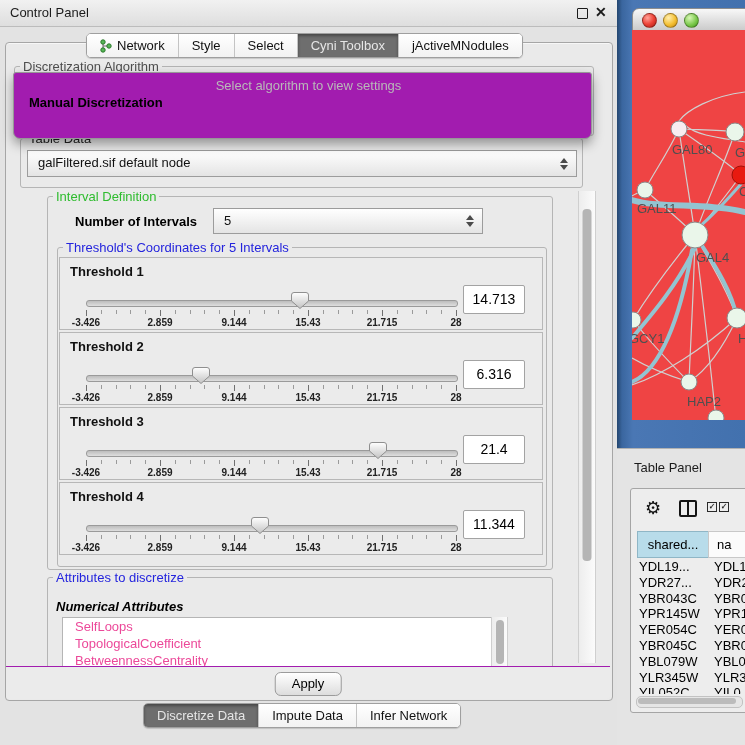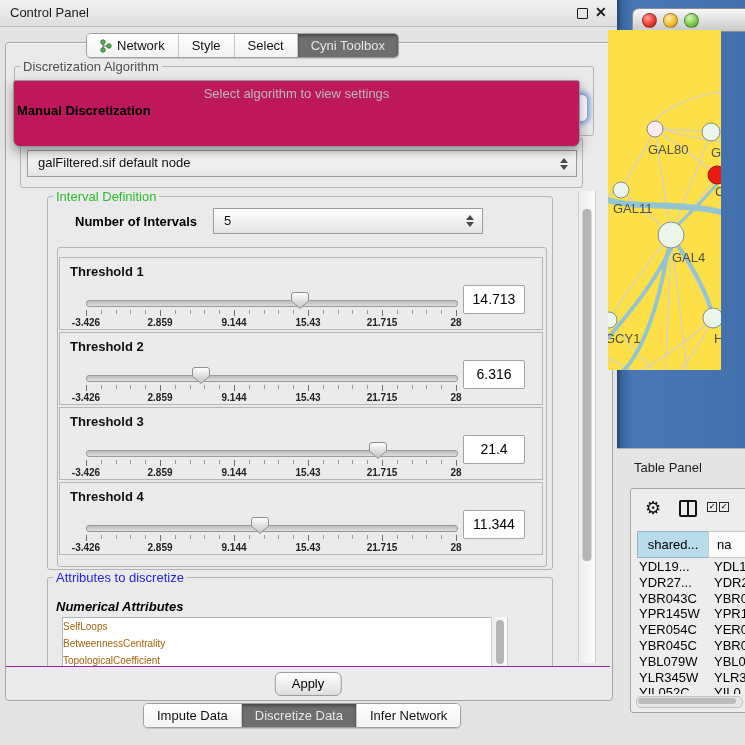--- a/index.html
+++ b/index.html
@@ -32,23 +32,23 @@
   
   .combo{position:absolute;background:linear-gradient(#ffffff,#e4e4e4);border:1px solid #9c9c9c;
          border-radius:0;font-size:13px;}
   .combo .ctext{position:absolute;left:10px;top:0;line-height:24px;color:#111;white-space:nowrap;}
   .spinner{position:absolute;right:8px;top:50%;transform:translateY(-50%);width:8px;}
   .spinner .u{width:0;height:0;border-left:4px solid transparent;border-right:4px solid transparent;
               border-bottom:5px solid #4a4a4a;margin-bottom:2px;}
   .spinner .d{width:0;height:0;border-left:4px solid transparent;border-right:4px solid transparent;
               border-top:5px solid #4a4a4a;}
   
-  .popup{position:absolute;left:13px;top:80px;width:565px;height:65px;background:#be185d;
+  .popup{position:absolute;left:13px;top:72px;width:565px;height:65px;background:#a21caf;
          border:1px solid #979797;border-radius:3px 3px 7px 7px;z-index:6;
-         box-shadow:0 5px 12px rgba(0,0,0,.38);}
+         box-shadow:0 5px 12px rgba(0,0,0,.38);padding-left:12px;}
   .popup .ph{text-align:center;color:#b9b9b9;font-size:13px;margin-top:5px;}
   .popup .opt{font-size:13px;padding-left:3px;line-height:19px;color:#000;}
   .popup .opt.b{font-weight:bold;}
   
   .focus-combo{position:absolute;left:29px;top:94px;width:557px;height:26px;background:#fff;
          border:1px solid #87aed6;border-radius:6px;z-index:2;
          box-shadow:0 0 5px 2px rgba(100,155,220,.85);}
   
   #thresholds{position:absolute;left:59px;top:257px;width:484px;height:300px;}
   .threshold{position:absolute;left:0;width:482px;height:71px;background:#ebebeb;border:1px solid #b7b7b7;}
@@ -57,39 +57,39 @@
          border-radius:3px;background:linear-gradient(#bdbdbd,#dedede);}
   .thumb{position:absolute;top:33px;z-index:2;}
   .tick{position:absolute;top:52px;width:1px;height:4px;background:#9a9a9a;}
   .tick.major{height:6px;background:#707070;}
   .scale-lbl{position:absolute;top:59px;width:56px;text-align:center;font-size:10px;font-weight:bold;color:#222;}
   .valuebox{position:absolute;left:403px;top:27px;width:60px;height:27px;background:#fff;
             border:1px solid #a3a3a3;border-radius:2px;font-size:14px;text-align:center;line-height:27px;color:#000;}
   
   .attr-list{position:absolute;left:62px;top:617px;width:444px;height:51px;background:#fff;
              border:1px solid #b5b5b5;overflow:hidden;}
-  .attr-list .li{font-size:10px;line-height:17px;padding-left:0;color:#a16207;white-space:nowrap;}
+  .attr-list .li{font-size:13px;line-height:17px;padding-left:12px;color:#ec4899;white-space:nowrap;}
   .vscroll{position:absolute;background:linear-gradient(to right,#ededed,#fbfbfb);
            border-left:1px solid #cfcfcf;border-right:1px solid #cfcfcf;}
   .vthumb{position:absolute;left:50%;transform:translateX(-50%);width:8px;border-radius:4px;background:#b5b5b5;}
   .apply-bar{position:absolute;left:6px;top:666px;width:604px;height:32px;background:#ebebeb;
              border-top:1px solid #a21caf;border-radius:0 0 4px 4px;z-index:3;}
   .mac-btn{position:absolute;left:50%;transform:translateX(-50%);top:5px;height:22px;padding:0 16px;
            background:linear-gradient(#ffffff,#dddddd);border:1px solid #9b9b9b;border-radius:6px;
            font-size:13px;line-height:22px;color:#000;}
   
   .blue-frame{position:absolute;left:617px;top:0;width:128px;height:448px;
       background:linear-gradient(to right,#24466f 0px,#3a669f 5px,#4a77b4 16px,#4271ae 100%);}
   .net-titlebar{position:absolute;left:632px;top:8px;width:113px;height:22px;
       background:linear-gradient(#f8f8f8,#c9c9c9);border:1px solid #8d8d8d;border-radius:7px 0 0 0;}
   .light{position:absolute;top:4px;width:13px;height:13px;border-radius:50%;border:1px solid rgba(0,0,0,.3);}
   .light.red{left:9px;background:radial-gradient(circle at 35% 30%,#ffa39a,#ee4438 50%,#a81a10);}
   .light.yellow{left:30px;background:radial-gradient(circle at 35% 30%,#ffeeb0,#f4c033 55%,#c4860c);}
   .light.green{left:51px;background:radial-gradient(circle at 35% 30%,#d8f6b6,#7ecb4f 55%,#3f9416);}
-  .net-canvas{position:absolute;left:608px;top:30px;width:113px;height:340px;background:#fde047;overflow:hidden;}
+  .net-canvas{position:absolute;left:632px;top:30px;width:113px;height:390px;background:#ef4444;overflow:hidden;}
   .tp-bg{position:absolute;left:617px;top:448px;width:128px;height:297px;background:#e4e4e4;border-top:1px solid #b2b2b2;}
   .tp-title{position:absolute;left:17px;top:11px;font-size:13px;color:#1c1c1c;}
   .tp-panel{position:absolute;left:13px;top:39px;width:132px;height:223px;background:#ededed;
             border:1px solid #a5a5a5;border-radius:3px;overflow:hidden;}
   .gear{position:absolute;left:14px;top:8px;font-size:18px;color:#141414;}
   .split-ic{position:absolute;left:48px;top:11px;width:14px;height:13px;border:2px solid #141414;border-radius:2px;}
   .split-ic div{position:absolute;left:50%;top:0;width:2px;height:100%;background:#141414;transform:translateX(-50%);}
   .chk{position:absolute;top:13px;width:8px;height:8px;border:1.5px solid #2a2a2a;font-size:8px;line-height:8px;
        text-align:center;color:#2a2a2a;font-weight:bold;}
   .hdr{position:absolute;top:42px;height:25px;font-size:13px;text-align:center;line-height:25px;color:#000;}
@@ -138,20 +138,23 @@
     </div>
     <div class="s">
         <span>Style</span>
       </div>
     <div class="s">
         <span>Select</span>
       </div>
     <div class="s sel">
         <span>Cyni Toolbox</span>
       </div>
+    <div class="s">
+        <span>jActiveMNodules</span>
+      </div>
   </div>
 
   <div class="group" style="left:14px;top:66px;width:578px;height:68px;"></div>
   <span class="group-label lbl-gray" style="left:20px;top:59px;">Discretization Algorithm</span>
   <div class="focus-combo"></div>
 
   <div class="popup">
     <div class="ph">Select algorithm to view settings</div>
     <div class="opt b">Manual Discretization</div>
   </div>
@@ -172,20 +175,21 @@
   <span class="bold13" style="left:75px;top:214px;">Number of Intervals</span>
   <div class="combo" style="left:213px;top:208px;width:268px;height:24px;">
     <span class="ctext" style="line-height:24px;">5</span>
     <span class="spinner">
         <span class="u" style="display:block"></span>
         <span class="d" style="display:block"></span>
       </span>
   </div>
 
   <div class="group" style="left:57px;top:247px;width:488px;height:318px;"></div>
+  <span class="group-label lbl-blue" style="left:63px;top:240px;">Threshold's Coordinates for 5 Intervals</span>
 
   <div id="thresholds">
       <div class="threshold" style="top: 0px;">
     <div class="th-label">Threshold 1</div>
     <div class="track"></div>
     <svg class="thumb" width="20" height="19" viewBox="0 0 20 19" style="left: 229.563px;">
       <path d="M1.5,4 Q1.5,1.5 4,1.5 L16,1.5 Q18.5,1.5 18.5,4 L18.5,10 L10,17.5 L1.5,10 Z" fill="url(#thumbGrad)" stroke="#8f8f8f"></path>
     </svg>
     <div>
           <div class="tick major" style="left: 26px;"></div>
@@ -357,41 +361,41 @@
         </div>
     <div class="valuebox">11.344</div>
   </div>
     </div>
 
   <div class="group" style="left:47px;top:577px;width:504px;height:120px;"></div>
   <span class="group-label lbl-blue" style="left:53px;top:570px;">Attributes to discretize</span>
   <span class="bold13" style="left:56px;top:599px;font-style:italic;">Numerical Attributes</span>
   <div class="attr-list" id="attrlist">
       <div class="li">SelfLoops</div>
+      <div class="li">TopologicalCoefficient</div>
       <div class="li">BetweennessCentrality</div>
-      <div class="li">TopologicalCoefficient</div>
     </div>
   <div class="vscroll" style="left:491px;top:617px;width:15px;height:51px;">
     <div class="vthumb" style="top:3px;height:44px;"></div>
   </div>
 
   <div class="vscroll" style="left:578px;top:191px;width:16px;height:472px;">
     <div class="vthumb" style="top:18px;height:352px;width:9px;"></div>
   </div>
 
   <div class="apply-bar">
     <div class="mac-btn">Apply</div>
   </div>
 
   <div class="seg" id="bottomtabs">
+    <div class="s sel">
+        <span>Discretize Data</span>
+      </div>
     <div class="s">
         <span>Impute Data</span>
-      </div>
-    <div class="s sel">
-        <span>Discretize Data</span>
       </div>
     <div class="s">
         <span>Infer Network</span>
       </div>
   </div>
 
   <div class="blue-frame"></div>
   <div class="net-titlebar">
     <span class="light red"></span>
     <span class="light yellow"></span>

